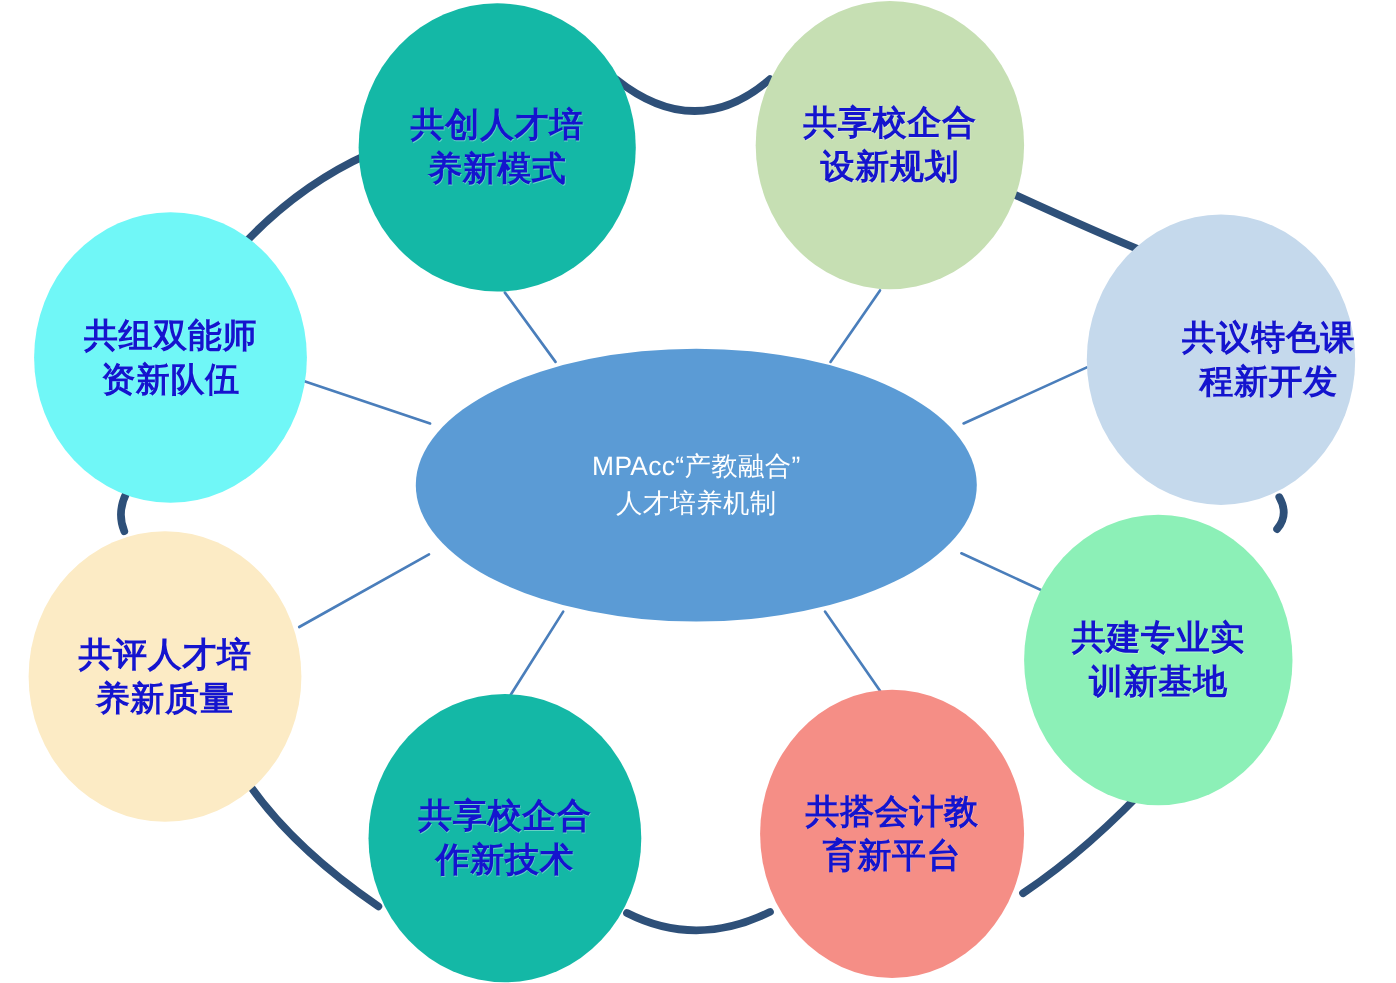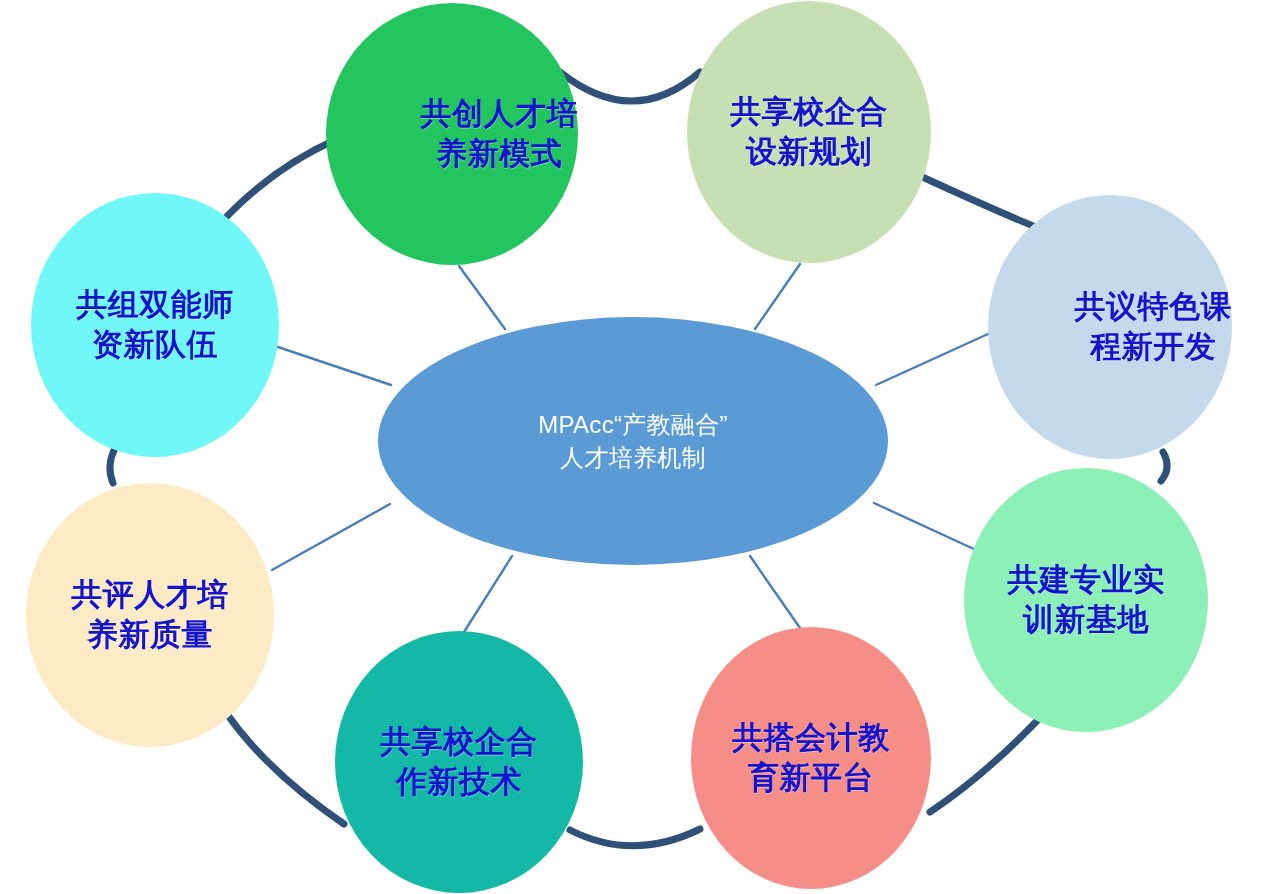--- a/index.html
+++ b/index.html
@@ -90,36 +90,36 @@
       <line x1="390" y1="504" x2="272" y2="570"></line>
       <line x1="391" y1="385" x2="272" y2="345"></line>
     </g>
   </svg>
 
   <div id="center-ellipse" style="left:378px; top:317px; width:510px; height:248px; background:#5B9BD5;">
     <span class="center-label">MPAcc“产教融合”
 人才培养机制</span>
   </div>
 
-  <div class="node" style="left:326px; top:3px; width:252px; height:262px; background:#22c55e;justify-content:flex-end;">
+  <div class="node" style="left:326px; top:3px; width:252px; height:262px; background:#14b8a6;">
     <span class="node-label">共创人才培
 养新模式</span>
   </div>
 
   <div class="node" style="left:687px; top:1px; width:244px; height:262px; background:#C6DFB3;">
     <span class="node-label">共享校企合
 设新规划</span>
   </div>
 
   <div class="node" style="left:988px; top:195px; width:244px; height:264px; background:#C5D9EC;justify-content:flex-end;">
     <span class="node-label">共议特色课
 程新开发</span>
   </div>
 
-  <div class="node" style="left:964px; top:468px; width:244px; height:264px; background:#8CF0B7;">
+  <div class="node" style="left:931px; top:468px; width:244px; height:264px; background:#8CF0B7;">
     <span class="node-label">共建专业实
 训新基地</span>
   </div>
 
   <div class="node" style="left:691px; top:627px; width:240px; height:262px; background:#F58E86;text-align:center;">
     <span class="node-label">共搭会计教
 育新平台</span>
   </div>
 
   <div class="node" style="left:335px; top:631px; width:248px; height:262px; background:#14b8a6;">

